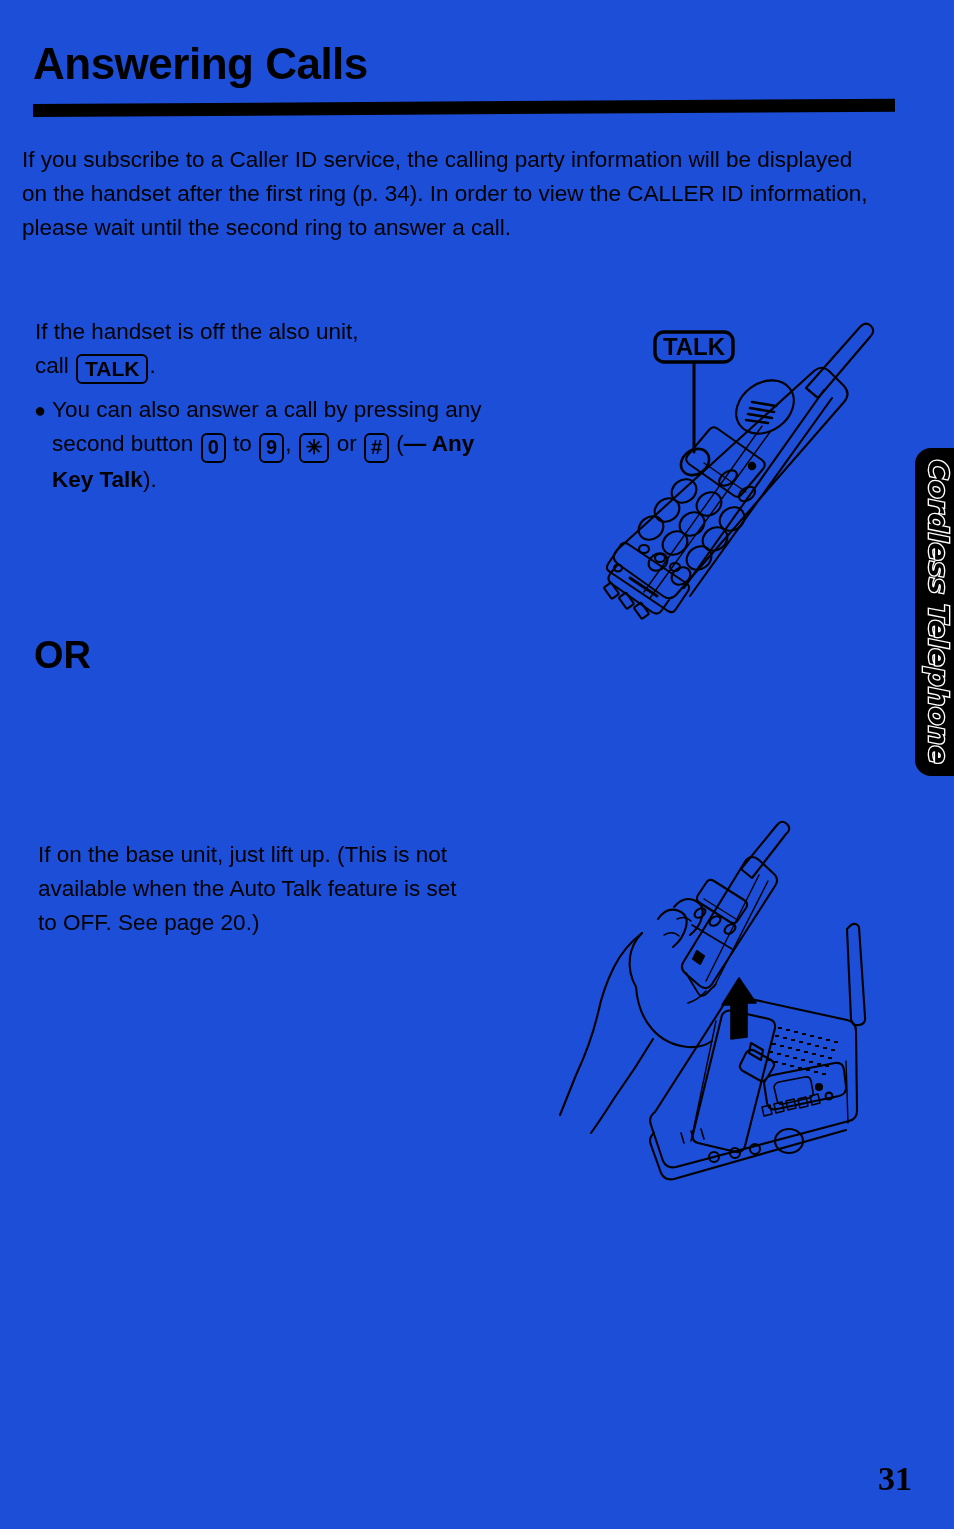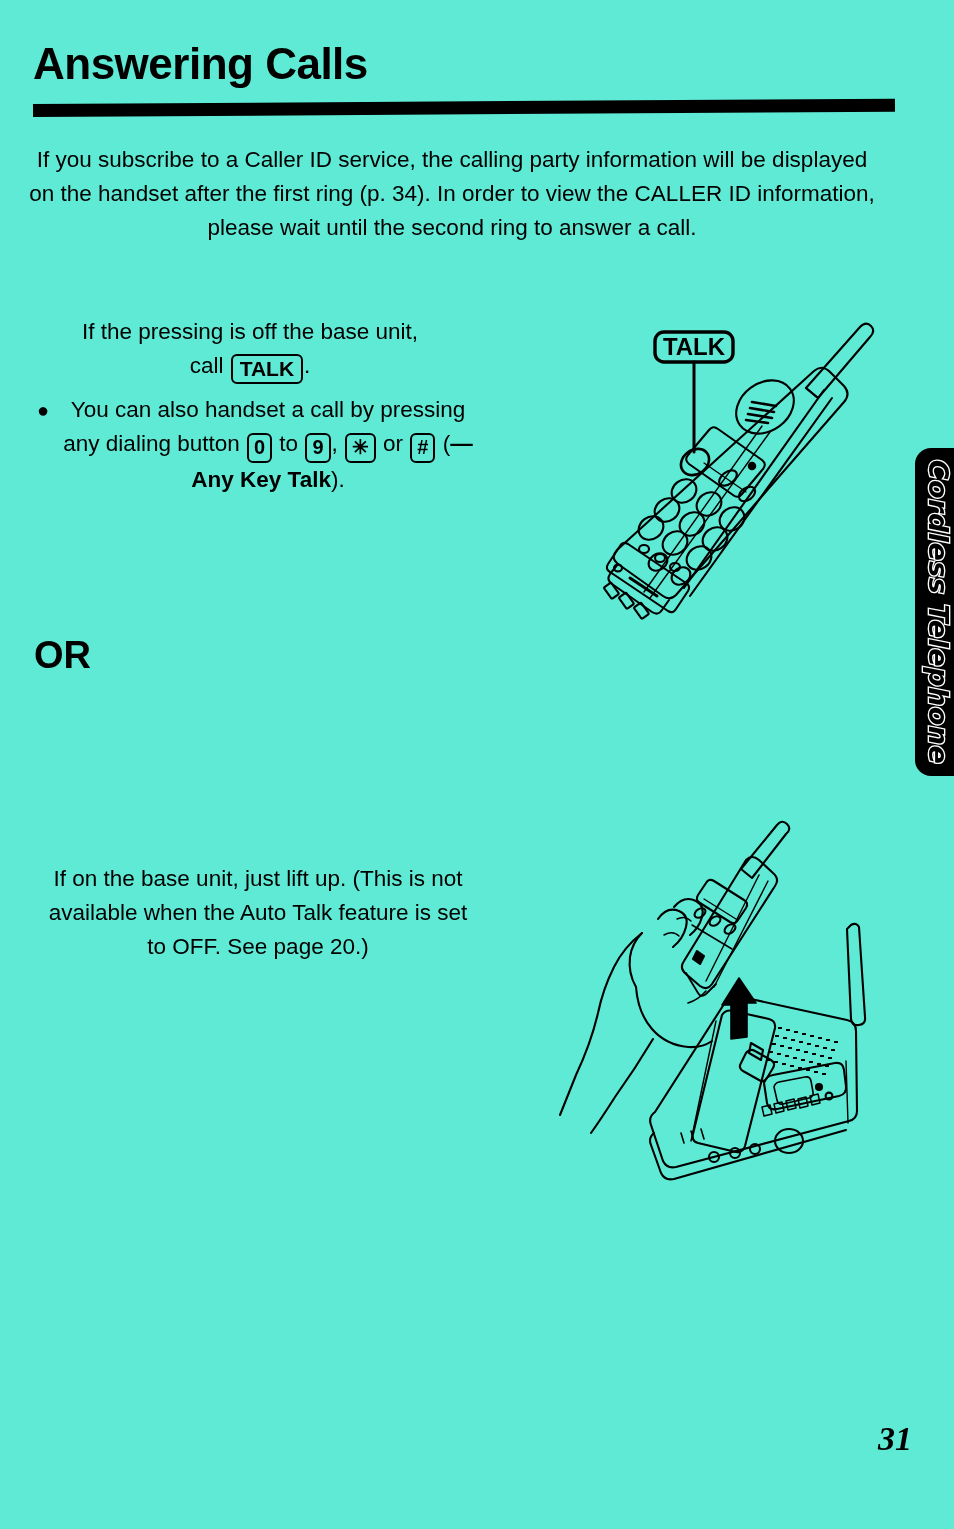--- a/index.html
+++ b/index.html
@@ -9,23 +9,22 @@
     background: #ffffff;
   }
   body {
     font-family: "Liberation Sans", sans-serif;
     color: #000000;
   }
   #page {
     position: relative;
     width: 954px;
     height: 1529px;
-    background: #5eead4;
+    background: #1d4ed8;
     overflow: hidden;
-    text-align: center;
   }
 
   
   #page-title {
     position: absolute;
     left: 33px;
     top: 42px;
     font-size: 44px;
     font-weight: bold;
     letter-spacing: -0.5px;
@@ -75,21 +74,20 @@
     font-size: 20px;
     line-height: 34px;
   }
   #bullet-block .bullet-text {
     flex: 1 1 auto;
   }
   #base-unit-text {
     left: 38px;
     top: 838px;
     width: 440px;
-    margin-top: 24px;
   }
 
   
   #or-heading {
     position: absolute;
     left: 34px;
     top: 636px;
     font-size: 38px;
     font-weight: bold;
     line-height: 1;
@@ -111,23 +109,22 @@
   .keycap.wide {
     padding: 0px 7px 1px 7px;
     font-size: 21px;
   }
   .emdash-note { font-weight: bold; }
 
   
   #page-number {
     position: absolute;
     right: 42px;
-    top: 1422px;
+    top: 1462px;
     font-family: "Liberation Serif", serif;
-    font-style: italic;
     font-weight: bold;
     font-size: 34px;
     line-height: 1;
   }
 
   
   #side-tab {
     position: absolute;
     left: 915px;
     top: 448px;
@@ -167,28 +164,28 @@
 <body>
 
 <div id="page">
 
   <div id="page-title">Answering Calls</div>
   <div id="title-rule"></div>
 
   <div class="body-text" id="intro-paragraph">If you subscribe to a Caller ID service, the calling party information will be displayed on the handset after the first ring (p. 34). In order to view the CALLER ID information, please wait until the second ring to answer a call.</div>
 
   <div class="body-text" id="handset-off-text">
-    <span>If the pressing is off the base unit,</span><br>
+    <span>If the handset is off the also unit,</span><br>
     <span>call </span><span class="keycap wide">TALK</span><span>.</span>
   </div>
 
   <div class="body-text" id="bullet-block">
     <div class="bullet-row">
       <span class="bullet-dot">●</span>
-      <span class="bullet-text"><span>You can also handset a call by pressing any dialing button </span><span class="keycap">0</span><span> to </span><span class="keycap">9</span><span>, </span><span class="keycap">✳</span><span> or </span><span class="keycap">#</span><span> (</span><span class="emdash-note">— Any Key Talk</span><span>).</span></span>
+      <span class="bullet-text"><span>You can also answer a call by pressing any second button </span><span class="keycap">0</span><span> to </span><span class="keycap">9</span><span>, </span><span class="keycap">✳</span><span> or </span><span class="keycap">#</span><span> (</span><span class="emdash-note">— Any Key Talk</span><span>).</span></span>
     </div>
   </div>
 
   <div id="or-heading">OR</div>
 
   <div class="body-text" id="base-unit-text">If on the base unit, just lift up. (This is not available when the Auto Talk feature is set to OFF. See page 20.)</div>
 
   <div id="page-number">31</div>
 
   <div id="side-tab">

